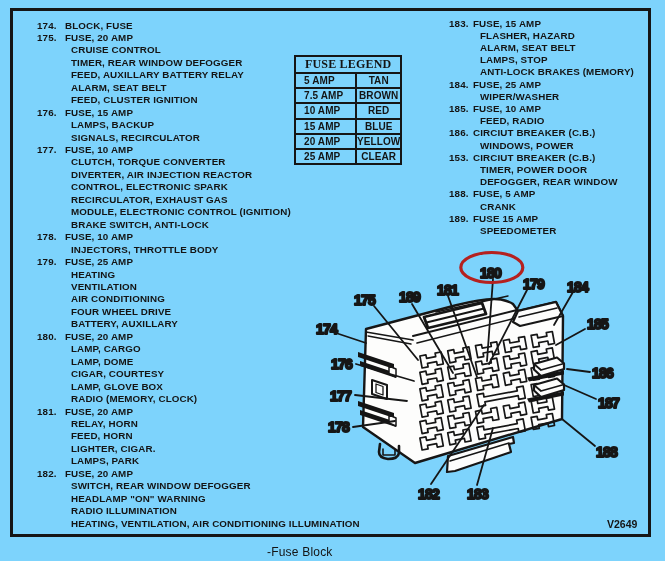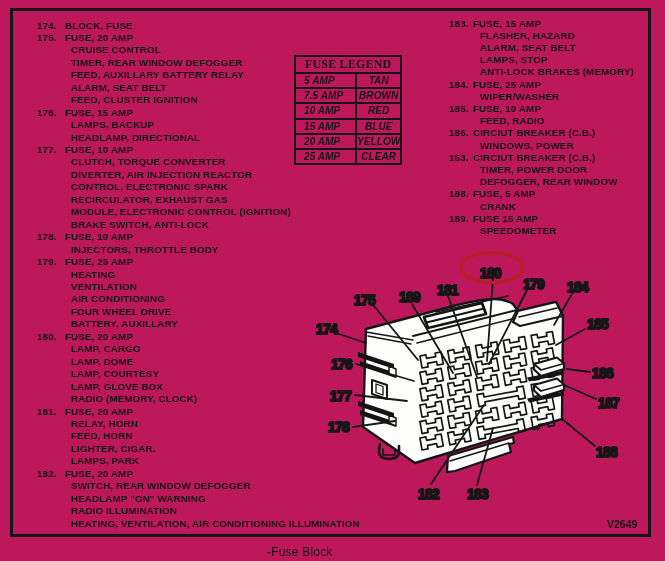--- a/index.html
+++ b/index.html
@@ -1,29 +1,29 @@
 <!DOCTYPE html>
 <html><head><meta charset="utf-8">
 <style>
 html,body{margin:0;padding:0;background:#fdfdfc;}
-#page{position:relative;width:665px;height:561px;background:#be185d;overflow:hidden;
+#page{position:relative;width:665px;height:561px;background:#7dd3fc;overflow:hidden;
   font-family:"Liberation Sans",sans-serif;color:#141414;}
 #frame{position:absolute;left:10px;top:8px;width:635px;height:523px;border:3px solid #151515;}
 .col{position:absolute;font-weight:bold;font-size:9.8px;line-height:12.45px;letter-spacing:0.12px;white-space:nowrap;}
 .it .num{display:inline-block;}
 #leftcol{left:37px;top:19.5px;}
 #leftcol .num{width:28px;}
 #leftcol .sub{padding-left:34px;}
 #rightcol{left:449px;top:17.5px;line-height:12.2px;}
 #rightcol .num{width:24px;}
 #rightcol .sub{padding-left:31px;}
 #legend{position:absolute;left:294px;top:55px;border-collapse:collapse;font-weight:bold;font-size:10px;letter-spacing:0.1px;}
 #legend th,#legend td{border:2px solid #151515;padding:0;}
 #legend th{height:11.5px;font-size:12px;letter-spacing:0.2px;font-family:Liberation Serif, serif;}
-#legend td{height:13.2px;font-style:italic;}
+#legend td{height:13.2px;}
 #legend .c1{width:51px;padding-left:8px;}
 #legend .c2{width:38px;text-align:center;}
 #caption{position:absolute;left:267px;top:545px;font-weight:normal;font-size:12px;letter-spacing:0.2px;}
 #vcode{position:absolute;left:607px;top:518px;font-weight:bold;font-size:10.5px;}
 svg text{font-family:"Liberation Sans",sans-serif;font-weight:bold;font-size:14px;letter-spacing:-0.8px;fill:#131313;}
 </style></head>
 <body>
 
 <div id="page">
 
@@ -32,40 +32,40 @@
 <div class="col" id="leftcol">
 <div class="it"><span class="num">174.</span><span class="hd">BLOCK, FUSE</span></div>
 <div class="it"><span class="num">175.</span><span class="hd">FUSE, 20 AMP</span></div>
 <div class="sub">CRUISE CONTROL</div>
 <div class="sub">TIMER, REAR WINDOW DEFOGGER</div>
 <div class="sub">FEED, AUXILLARY BATTERY RELAY</div>
 <div class="sub">ALARM, SEAT BELT</div>
 <div class="sub">FEED, CLUSTER IGNITION</div>
 <div class="it"><span class="num">176.</span><span class="hd">FUSE, 15 AMP</span></div>
 <div class="sub">LAMPS, BACKUP</div>
-<div class="sub">HEADLAMP, DIRECTIONAL</div>
+<div class="sub">SIGNALS, RECIRCULATOR</div>
 <div class="it"><span class="num">177.</span><span class="hd">FUSE, 10 AMP</span></div>
 <div class="sub">CLUTCH, TORQUE CONVERTER</div>
 <div class="sub">DIVERTER, AIR INJECTION REACTOR</div>
 <div class="sub">CONTROL, ELECTRONIC SPARK</div>
 <div class="sub">RECIRCULATOR, EXHAUST GAS</div>
 <div class="sub">MODULE, ELECTRONIC CONTROL (IGNITION)</div>
 <div class="sub">BRAKE SWITCH, ANTI-LOCK</div>
 <div class="it"><span class="num">178.</span><span class="hd">FUSE, 10 AMP</span></div>
 <div class="sub">INJECTORS, THROTTLE BODY</div>
 <div class="it"><span class="num">179.</span><span class="hd">FUSE, 25 AMP</span></div>
 <div class="sub">HEATING</div>
 <div class="sub">VENTILATION</div>
 <div class="sub">AIR CONDITIONING</div>
 <div class="sub">FOUR WHEEL DRIVE</div>
 <div class="sub">BATTERY, AUXILLARY</div>
 <div class="it"><span class="num">180.</span><span class="hd">FUSE, 20 AMP</span></div>
 <div class="sub">LAMP, CARGO</div>
 <div class="sub">LAMP, DOME</div>
-<div class="sub">LAMP, COURTESY</div>
+<div class="sub">CIGAR, COURTESY</div>
 <div class="sub">LAMP, GLOVE BOX</div>
 <div class="sub">RADIO (MEMORY, CLOCK)</div>
 <div class="it"><span class="num">181.</span><span class="hd">FUSE, 20 AMP</span></div>
 <div class="sub">RELAY, HORN</div>
 <div class="sub">FEED, HORN</div>
 <div class="sub">LIGHTER, CIGAR.</div>
 <div class="sub">LAMPS, PARK</div>
 <div class="it"><span class="num">182.</span><span class="hd">FUSE, 20 AMP</span></div>
 <div class="sub">SWITCH, REAR WINDOW DEFOGGER</div>
 <div class="sub">HEADLAMP "ON" WARNING</div>

